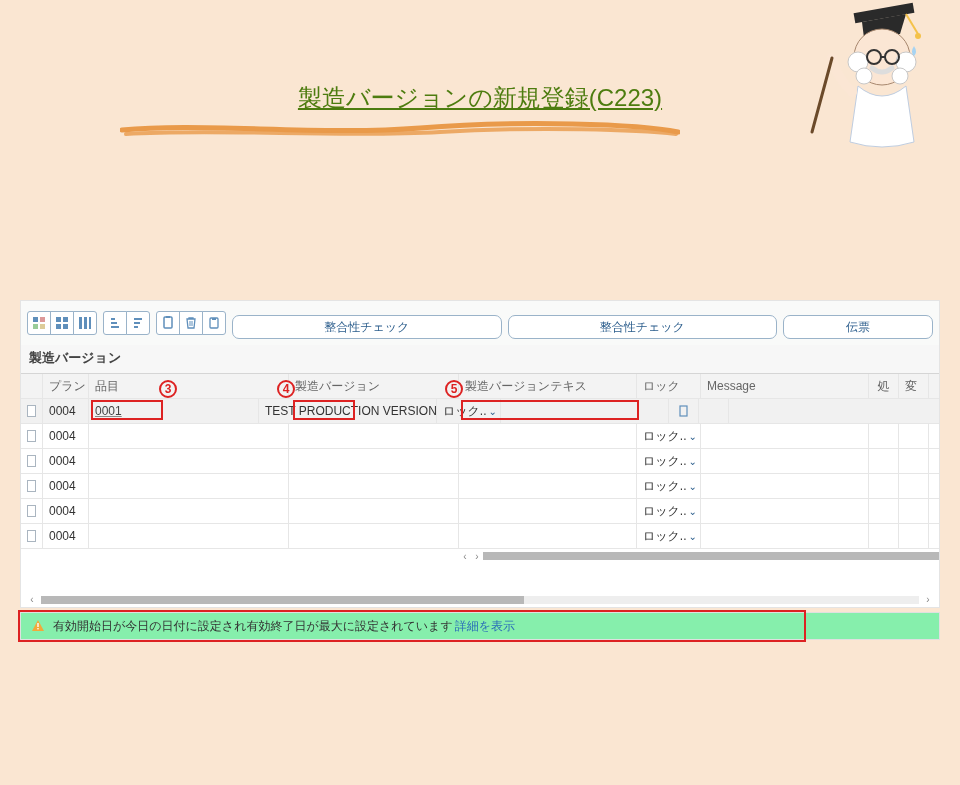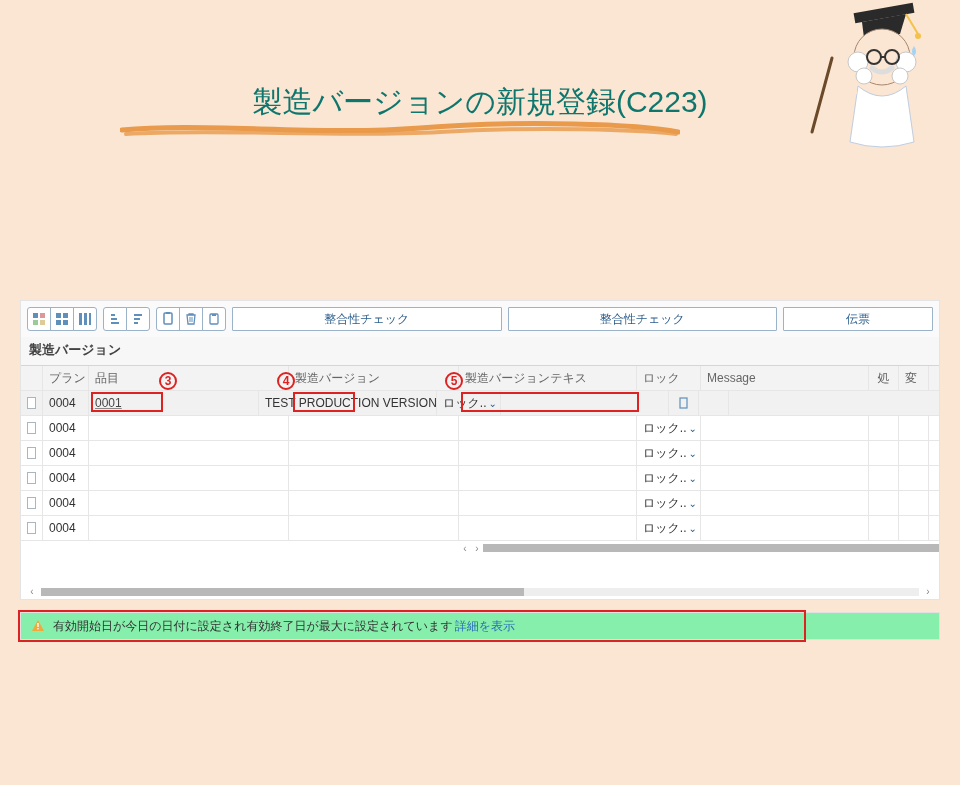--- a/index.html
+++ b/index.html
@@ -17,25 +17,26 @@
   
   .title-wrap {
     position: absolute;
     top: 82px;
     left: 0;
     width: 100%;
     text-align: center;
   }
   .title {
     display: inline-block;
-    font-size: 30px;
+    font-size: 24px;
     font-weight: 500;
-    color: #0f766e;
+    color: #4d7c0f;
     padding: 0 6px 6px 6px;
     position: relative;
+    text-decoration: underline;
   }
   .underline-scribble {
     position: absolute;
     left: 120px;
     top: 120px;
     width: 560px;
     height: 18px;
     pointer-events: none;
   }
 
@@ -81,28 +82,29 @@
   .icon-btn svg { width: 14px; height: 14px; }
   .btn-group { display: inline-flex; }
   .btn-group .icon-btn { border-radius: 0; margin-left: -1px; }
   .btn-group .icon-btn:first-child { border-top-left-radius: 3px; border-bottom-left-radius: 3px; margin-left: 0; }
   .btn-group .icon-btn:last-child { border-top-right-radius: 3px; border-bottom-right-radius: 3px; }
 
   .wide-btn {
     height: 24px;
     flex: 1;
     border: 1px solid #9ab3c9;
-    border-radius: 1px;
+    border-radius: 7px;
     background: #fff;
     display: inline-flex;
     align-items: center;
     justify-content: center;
     color: #2b5d8c;
     cursor: pointer;
     font-size: 12px;
+    margin-top: 8px;
   }
 
   .panel-title {
     font-weight: bold;
     font-size: 13px;
     padding: 4px 8px 6px 8px;
     color: #444;
   }
 
   

